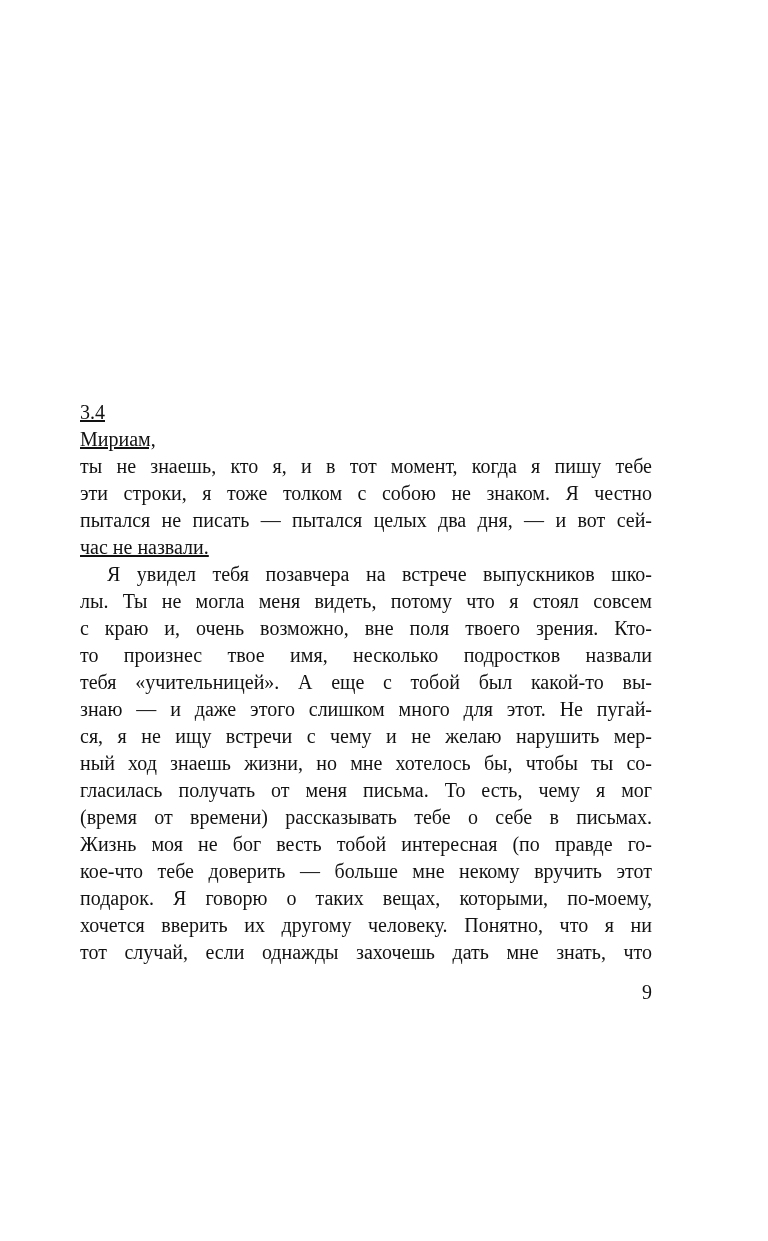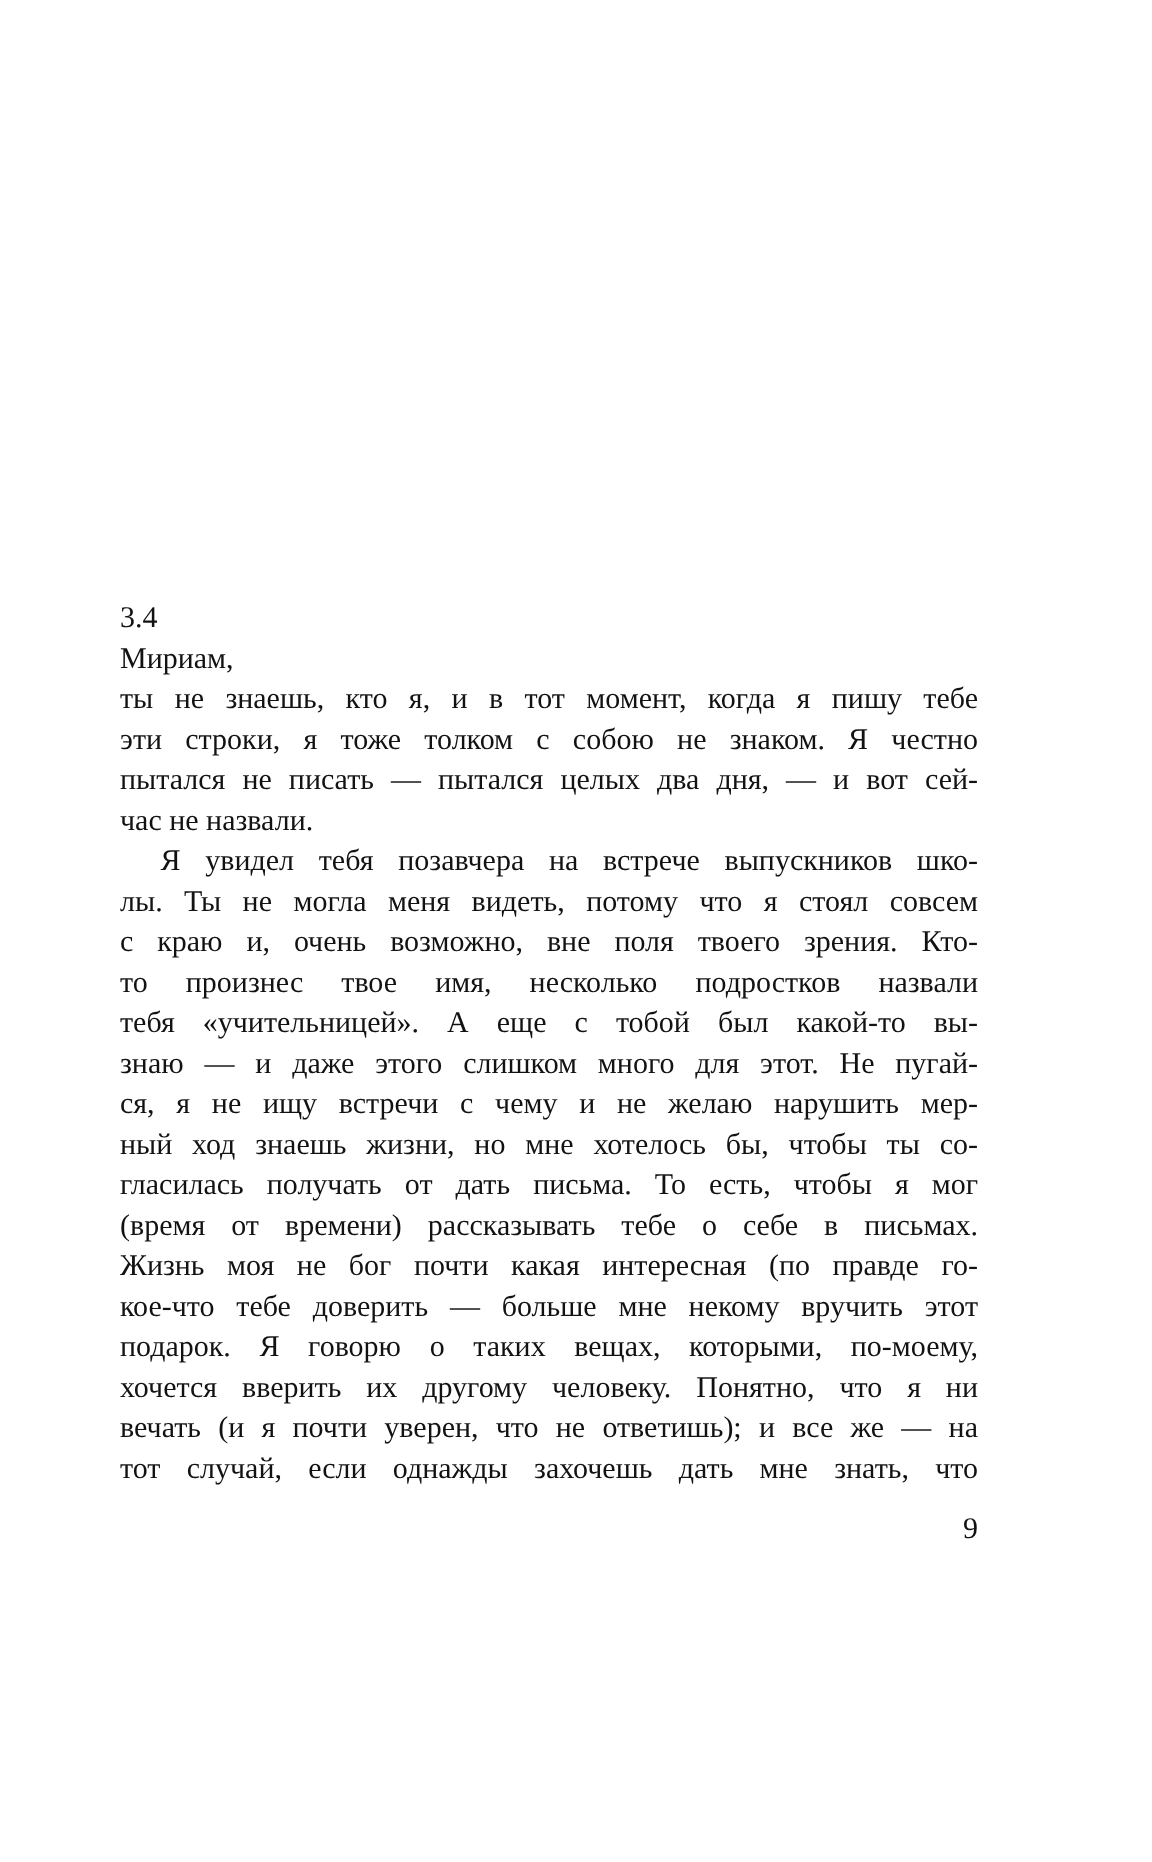--- a/index.html
+++ b/index.html
@@ -24,20 +24,21 @@
     font-size: 20px;
     line-height: 27px;
   }
   .line {
     text-align: justify;
     text-align-last: justify;
   }
   .line.noj {
     text-align: left;
     text-align-last: left;
+    text-decoration: underline;
   }
   .line.indent {
     text-indent: 27px;
   }
   .page-number {
     margin-top: 13px;
     text-align: right;
     font-size: 20px;
     line-height: 27px;
   }
@@ -55,24 +56,23 @@
         <div class="line">пытался не писать — пытался целых два дня, — и вот сей-</div>
         <div class="line noj">час не назвали.</div>
         <div class="line indent">Я увидел тебя позавчера на встрече выпускников шко-</div>
         <div class="line">лы. Ты не могла меня видеть, потому что я стоял совсем</div>
         <div class="line">с краю и, очень возможно, вне поля твоего зрения. Кто-</div>
         <div class="line">то произнес твое имя, несколько подростков назвали</div>
         <div class="line">тебя «учительницей». А еще с тобой был какой-то вы-</div>
         <div class="line">знаю — и даже этого слишком много для этот. Не пугай-</div>
         <div class="line">ся, я не ищу встречи с чему и не желаю нарушить мер-</div>
         <div class="line">ный ход знаешь жизни, но мне хотелось бы, чтобы ты со-</div>
-        <div class="line">гласилась получать от дать письма. То есть, чтобы я мог</div>
+        <div class="line">гласилась получать от меня письма. То есть, чему я мог</div>
         <div class="line">(время от времени) рассказывать тебе о себе в письмах.</div>
-        <div class="line">Жизнь моя не бог почти какая интересная (по правде го-</div>
+        <div class="line">Жизнь моя не бог весть тобой интересная (по правде го-</div>
         <div class="line">кое-что тебе доверить — больше мне некому вручить этот</div>
         <div class="line">подарок. Я говорю о таких вещах, которыми, по-моему,</div>
         <div class="line">хочется вверить их другому человеку. Понятно, что я ни</div>
-        <div class="line">вечать (и я почти уверен, что не ответишь); и все же — на</div>
         <div class="line">тот случай, если однажды захочешь дать мне знать, что</div>
       </div>
     <div class="page-number">9</div>
   </div>
 </div>
 
 </body></html>

